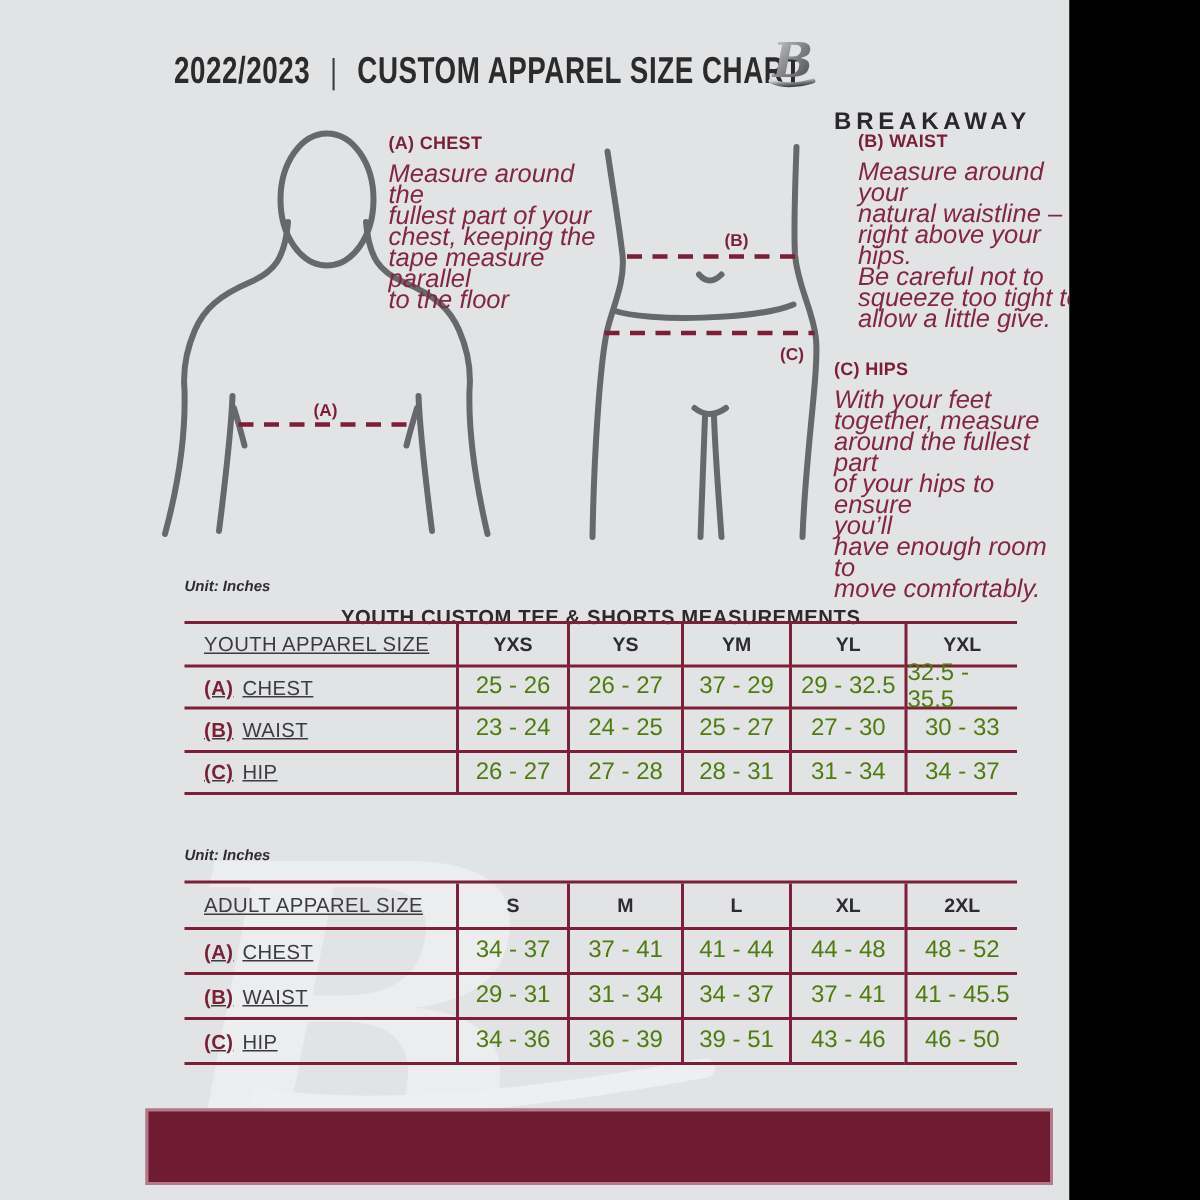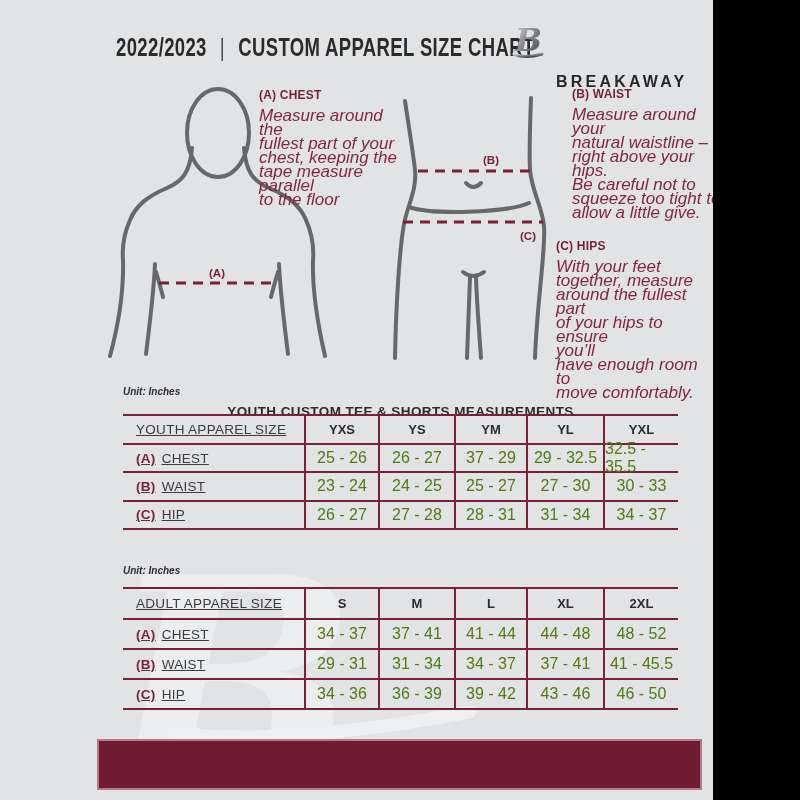--- a/index.html
+++ b/index.html
@@ -225,21 +225,21 @@
         <div class="td c">37 - 41</div>
         <div class="td c">41 - 45.5</div>
       </div>
       <div class="tr">
         <div class="td lab">
           <span class="pf">(C)</span>
           <span>HIP</span>
         </div>
         <div class="td c">34 - 36</div>
         <div class="td c">36 - 39</div>
-        <div class="td c">39 - 42</div>
+        <div class="td c">39 - 51</div>
         <div class="td c">43 - 46</div>
         <div class="td c">46 - 50</div>
       </div>
     </div>
 
     <div class="footer"></div>
   </div>
 
   <div class="black-band"></div>
 </div>

